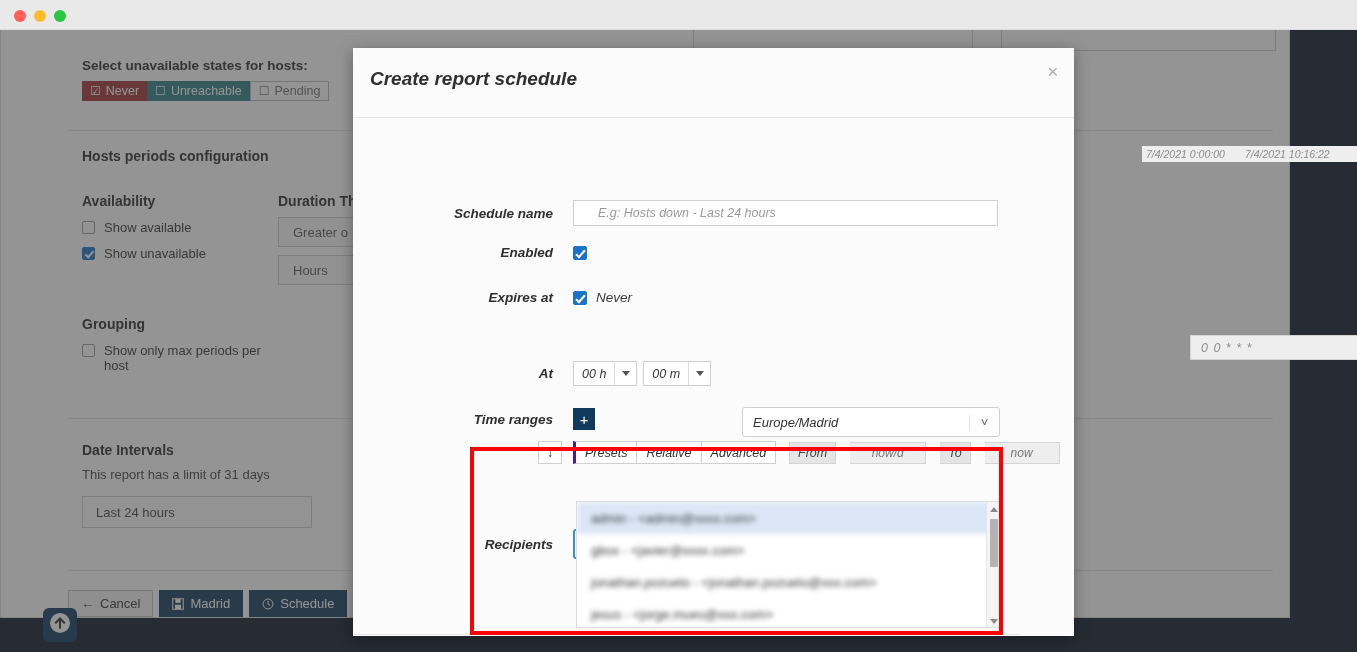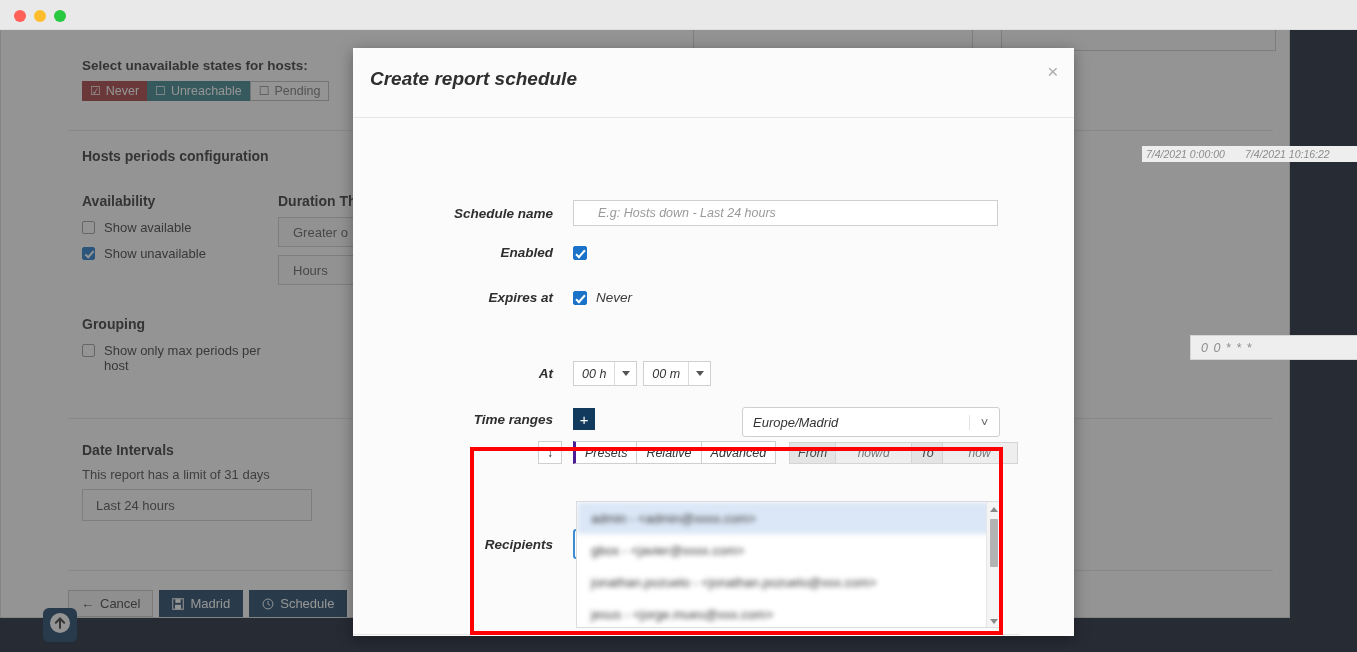--- a/index.html
+++ b/index.html
@@ -170,21 +170,21 @@
   .limit-text { font-size: 13px; color: #444; margin-top: 9px; }
   .interval-field {
     width: 230px; height: 32px;
     border: 1px solid #cfcfcf;
     background: #fcfcfc;
     display: flex;
     align-items: center;
     padding-left: 13px;
     font-size: 13px;
     color: #444;
-    margin-top: 7px;
+    margin-top: 14px;
   }
 
   .footer-bar {
     position: absolute;
     left: 67px; top: 560px;
   }
   .btn-row { display: flex; gap: 6px; }
   .btn {
     height: 27px;
     display: flex;
@@ -398,21 +398,21 @@
     border-left: none;
     background: #ffffff;
     display: flex;
     align-items: center;
     padding: 0 9px;
     font-size: 12.5px;
     color: #333;
   }
   .seg:first-child { border-left: 3px solid #4c1d95; }
 
-  .ft-group { display: flex; }
+  .ft-group { display: flex; gap: 14px; }
   .ft-lab {
     height: 22px;
     background: #e4e4e4;
     border: 1px solid #d4d4d4;
     display: flex;
     align-items: center;
     padding: 0 8px;
     font-size: 12.5px;
     color: #444;
   }

